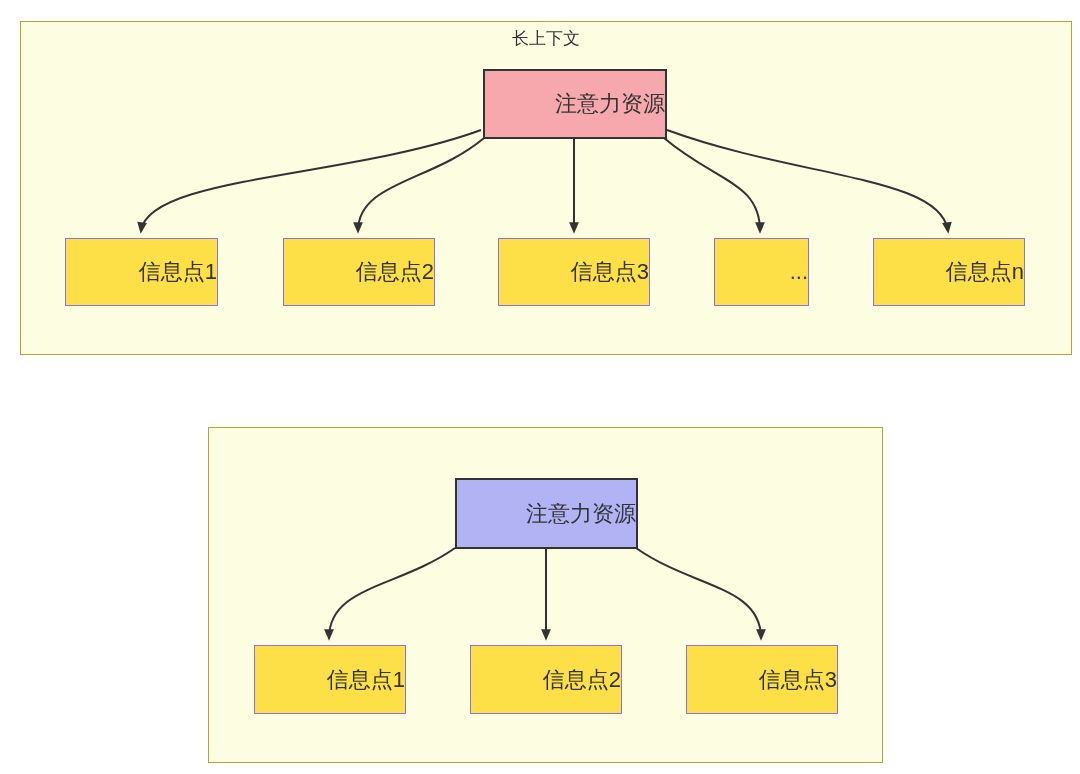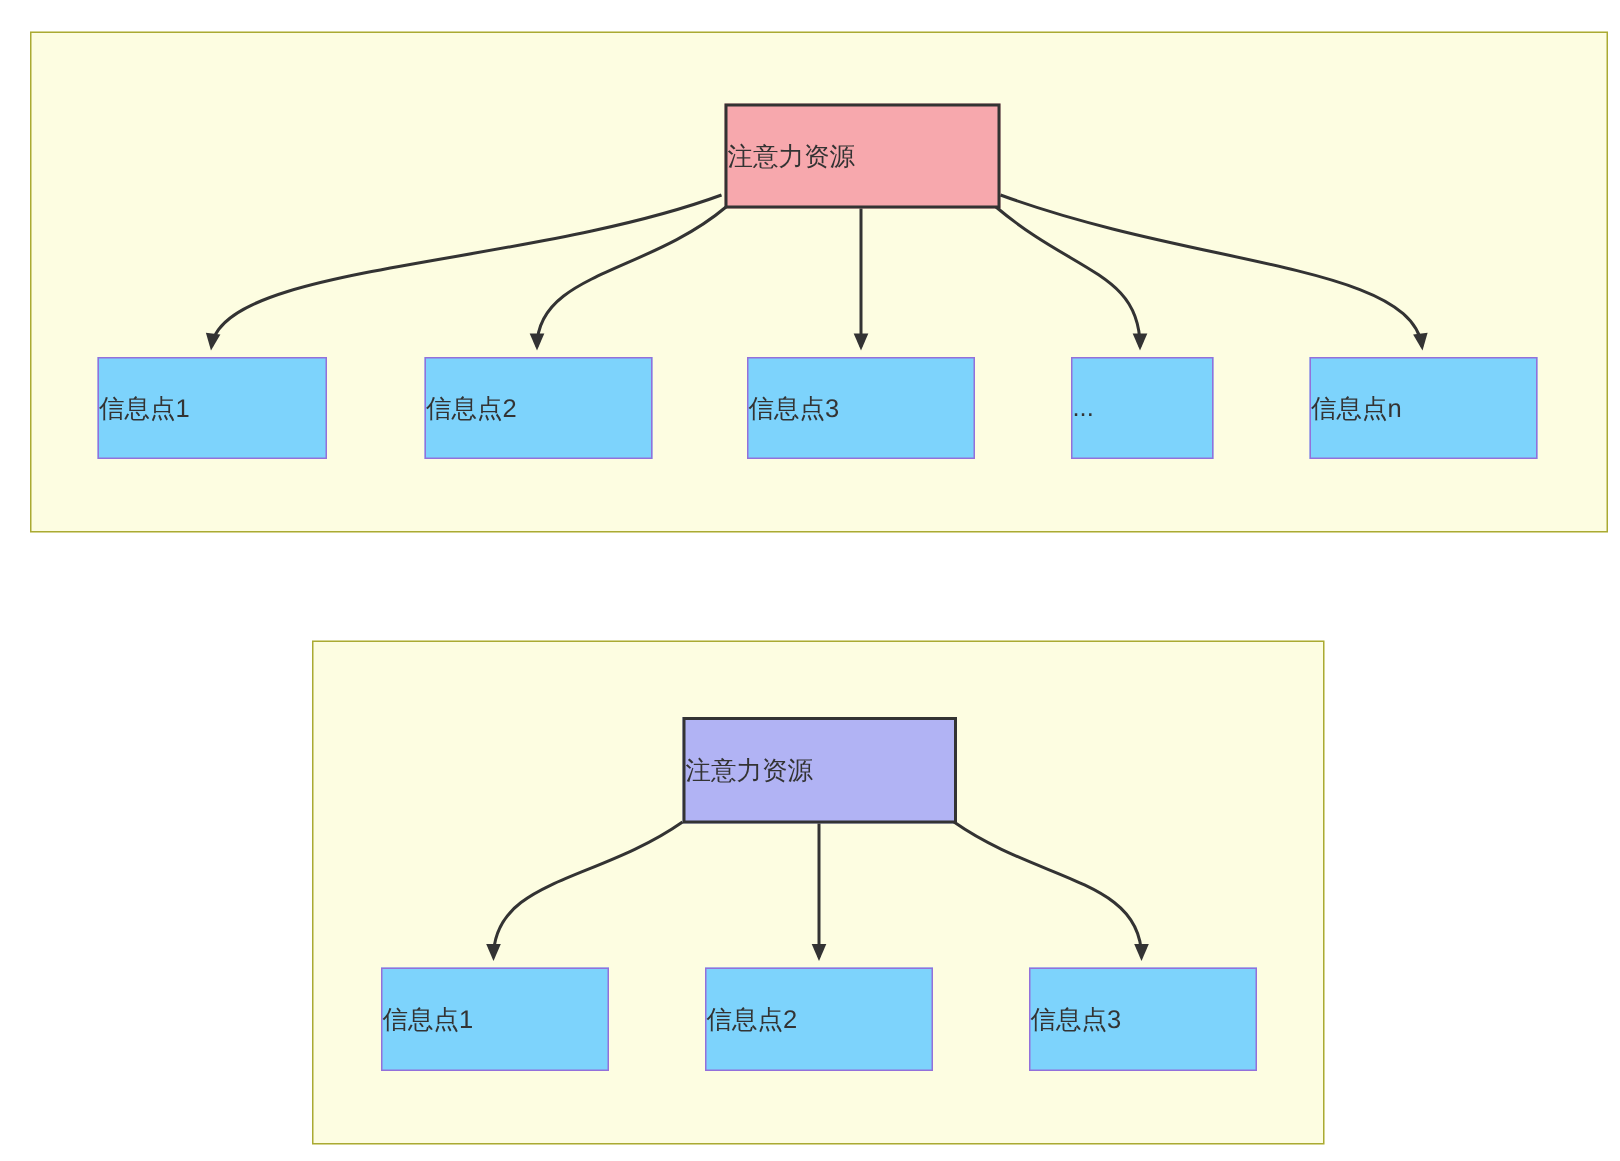--- a/index.html
+++ b/index.html
@@ -10,38 +10,39 @@
   .cluster {
     position:absolute; background:#fdfde1; border:1.5px solid #aaaa33;
     box-sizing:border-box;
   }
   .cluster-title {
     position:absolute; top:6px; left:0; right:0; text-align:center;
     font-size:17px; line-height:22px; color:#333;
   }
   .node {
     position:absolute; box-sizing:border-box;
-    display:flex; align-items:center; justify-content:flex-start;
-    font-size:17px; color:#333; text-align:center;
+    display:flex; align-items:center; justify-content:flex-end;
+    font-size:22px; color:#333; text-align:center;
   }
-  .node.info { background:#7dd3fc; border:1.4px solid #9370db; }
+  .node.info { background:#fde047; border:1.4px solid #9370db; }
   .node.attn { border:2.6px solid #333333; }
   .node.attn.long  { background:#f7a8ad; }
   .node.attn.short { background:#b1b3f4; }
   svg.edges {
     position:absolute; left:0; top:0; z-index:5; pointer-events:none;
   }
   svg.edges path.edge { stroke:#333333; stroke-width:2; fill:none; }
 </style>
 </head>
 <body>
 
 <div class="page">
 
   <section class="cluster" style="left:20px; top:21px; width:1052px; height:334px;">
+    <div class="cluster-title">长上下文</div>
 
     <div class="node attn long" style="left:462px; top:47px; width:184px; height:70px;">
       <span>注意力资源</span>
     </div>
 
     <div class="node info" style="left:44px; top:216px; width:153px; height:68px;">
       <span>信息点1</span>
     </div>
     <div class="node info" style="left:262px; top:216px; width:152px; height:68px;">
       <span>信息点2</span>

